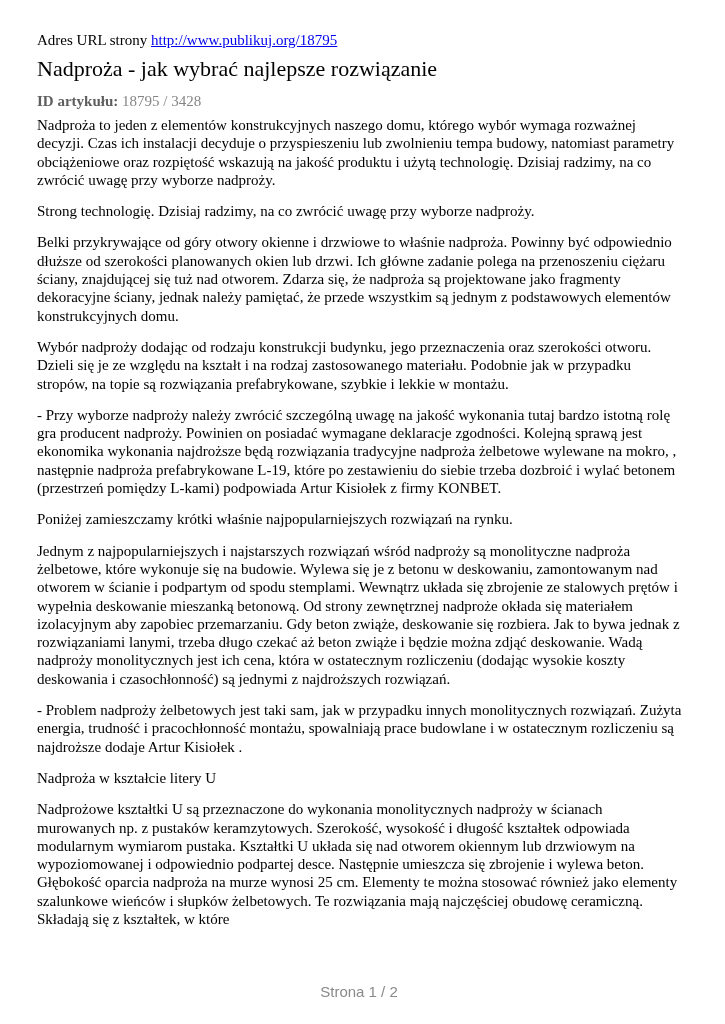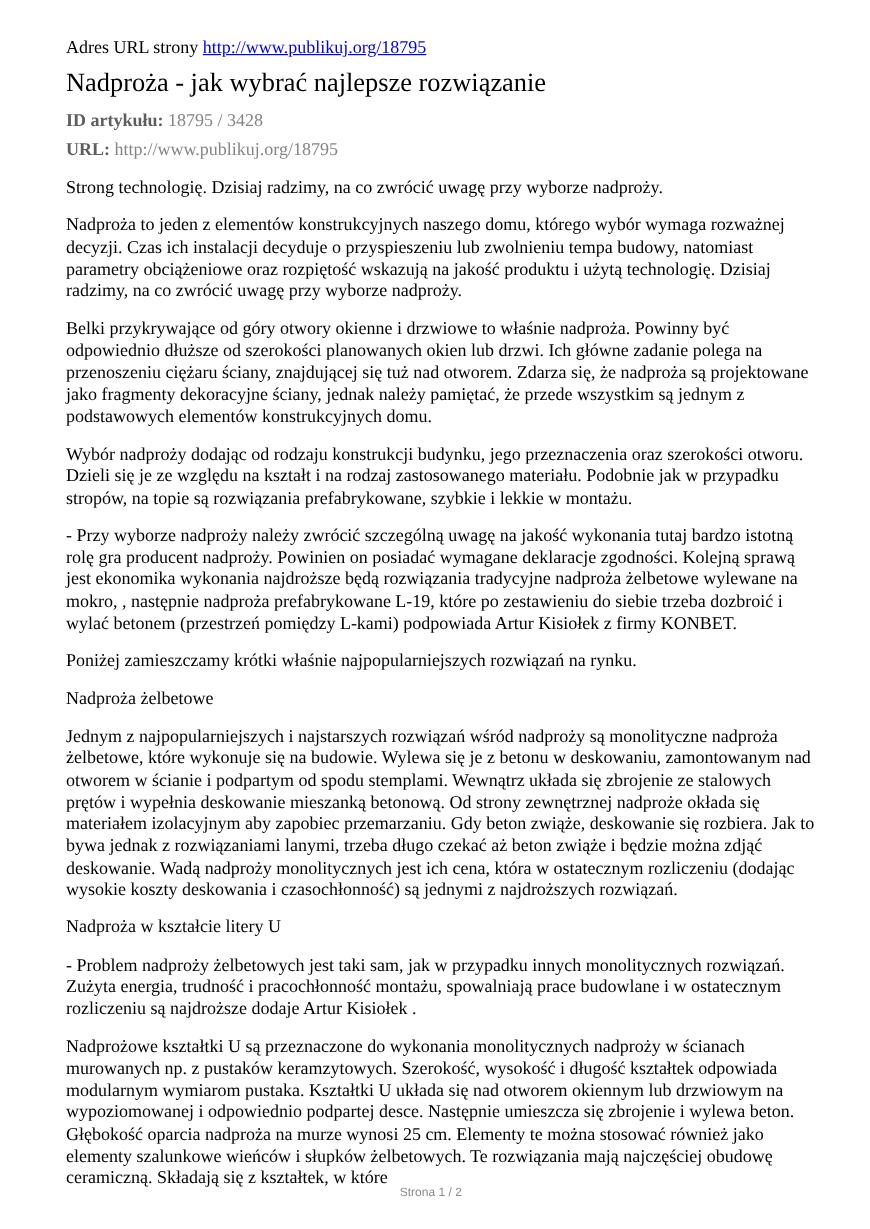--- a/index.html
+++ b/index.html
@@ -12,21 +12,21 @@
     height: 1024px;
     position: relative;
     font-family: "Liberation Serif", serif;
     color: #000000;
     overflow: hidden;
   }
   .page {
     box-sizing: border-box;
     width: 718px;
     height: 1024px;
-    padding: 31px 35px 0 55px;
+    padding: 31px 35px 0 37px;
     position: relative;
   }
   .adres-line {
     font-size: 15px;
     line-height: 18px;
     margin: 0 0 8px 0;
     color: #000000;
   }
   .adres-line a {
     color: #0000EE;
@@ -60,55 +60,50 @@
     color: #000000;
     text-align: left;
   }
   .page-footer {
     position: absolute;
     left: 0;
     right: 0;
     bottom: 24px;
     text-align: center;
     font-family: "Liberation Sans", sans-serif;
-    font-size: 10px;
+    font-size: 15px;
     color: #8a8a8a;
   }
 </style>
 </head>
 <body>
 
 <div class="page">
 
   <div class="adres-line">
     <span>Adres URL strony</span>
     <a href="#">http://www.publikuj.org/18795</a>
   </div>
 
   <h1 class="title">Nadproża - jak wybrać najlepsze rozwiązanie</h1>
 
   <div class="meta-line">
     <span class="meta-label">ID artykułu:</span>
     <span class="meta-value">18795 / 3428</span>
   </div>
 
-  <div class="meta-line meta-url">
-    <span class="meta-label">URL:</span>
-    <span class="meta-value">http://www.publikuj.org/18795</span>
-  </div>
 
   <div class="article">
+    <p>Nadproża to jeden z elementów konstrukcyjnych naszego domu, którego wybór wymaga rozważnej decyzji. Czas ich instalacji decyduje o przyspieszeniu lub zwolnieniu tempa budowy, natomiast parametry obciążeniowe oraz rozpiętość wskazują na jakość produktu i użytą technologię. Dzisiaj radzimy, na co zwrócić uwagę przy wyborze nadproży.</p>
     <p>Strong technologię. Dzisiaj radzimy, na co zwrócić uwagę przy wyborze nadproży.</p>
-    <p>Nadproża to jeden z elementów konstrukcyjnych naszego domu, którego wybór wymaga rozważnej decyzji. Czas ich instalacji decyduje o przyspieszeniu lub zwolnieniu tempa budowy, natomiast parametry obciążeniowe oraz rozpiętość wskazują na jakość produktu i użytą technologię. Dzisiaj radzimy, na co zwrócić uwagę przy wyborze nadproży.</p>
     <p>Belki przykrywające od góry otwory okienne i drzwiowe to właśnie nadproża. Powinny być odpowiednio dłuższe od szerokości planowanych okien lub drzwi. Ich główne zadanie polega na przenoszeniu ciężaru ściany, znajdującej się tuż nad otworem. Zdarza się, że nadproża są projektowane jako fragmenty dekoracyjne ściany, jednak należy pamiętać, że przede wszystkim są jednym z podstawowych elementów konstrukcyjnych domu.</p>
     <p>Wybór nadproży dodając od rodzaju konstrukcji budynku, jego przeznaczenia oraz szerokości otworu. Dzieli się je ze względu na kształt i na rodzaj zastosowanego materiału. Podobnie jak w przypadku stropów, na topie są rozwiązania prefabrykowane, szybkie i lekkie w montażu.</p>
     <p>- Przy wyborze nadproży należy zwrócić szczególną uwagę na jakość wykonania tutaj bardzo istotną rolę gra producent nadproży. Powinien on posiadać wymagane deklaracje zgodności. Kolejną sprawą jest ekonomika wykonania najdroższe będą rozwiązania tradycyjne nadproża żelbetowe wylewane na mokro, , następnie nadproża prefabrykowane L-19, które po zestawieniu do siebie trzeba dozbroić i wylać betonem (przestrzeń pomiędzy L-kami)  podpowiada Artur Kisiołek z firmy KONBET.</p>
     <p>Poniżej zamieszczamy krótki właśnie najpopularniejszych rozwiązań na rynku.</p>
-    <p>Nadproża żelbetowe</p>
     <p>Jednym z najpopularniejszych i najstarszych rozwiązań wśród nadproży są monolityczne nadproża żelbetowe, które wykonuje się na budowie. Wylewa się je z betonu w deskowaniu, zamontowanym nad otworem w ścianie i podpartym od spodu stemplami. Wewnątrz układa się zbrojenie ze stalowych prętów i wypełnia deskowanie mieszanką betonową. Od strony zewnętrznej nadproże okłada się materiałem izolacyjnym aby zapobiec przemarzaniu. Gdy beton zwiąże, deskowanie się rozbiera. Jak to bywa jednak z rozwiązaniami lanymi, trzeba długo czekać aż beton zwiąże i będzie można zdjąć deskowanie. Wadą nadproży monolitycznych jest ich cena, która w ostatecznym rozliczeniu (dodając wysokie koszty deskowania i czasochłonność) są jednymi z najdroższych rozwiązań.</p>
+    <p>- Problem nadproży żelbetowych jest taki sam, jak w przypadku innych monolitycznych rozwiązań. Zużyta energia, trudność i pracochłonność montażu, spowalniają prace budowlane i w ostatecznym rozliczeniu są najdroższe dodaje Artur Kisiołek .</p>
     <p>Nadproża w kształcie litery U</p>
-    <p>- Problem nadproży żelbetowych jest taki sam, jak w przypadku innych monolitycznych rozwiązań. Zużyta energia, trudność i pracochłonność montażu, spowalniają prace budowlane i w ostatecznym rozliczeniu są najdroższe dodaje Artur Kisiołek .</p>
     <p>Nadprożowe kształtki U są przeznaczone do wykonania monolitycznych nadproży w ścianach murowanych np. z pustaków keramzytowych. Szerokość, wysokość i długość kształtek odpowiada modularnym wymiarom pustaka. Kształtki U układa się nad otworem okiennym lub drzwiowym na wypoziomowanej i odpowiednio podpartej desce. Następnie umieszcza się zbrojenie i wylewa beton. Głębokość oparcia nadproża na murze wynosi 25 cm. Elementy te można stosować również jako elementy szalunkowe wieńców i słupków żelbetowych. Te rozwiązania mają najczęściej obudowę ceramiczną. Składają się z kształtek, w które</p>
   </div>
 
   <div class="page-footer">Strona 1 / 2</div>
 
 </div>
 
 </body></html>

